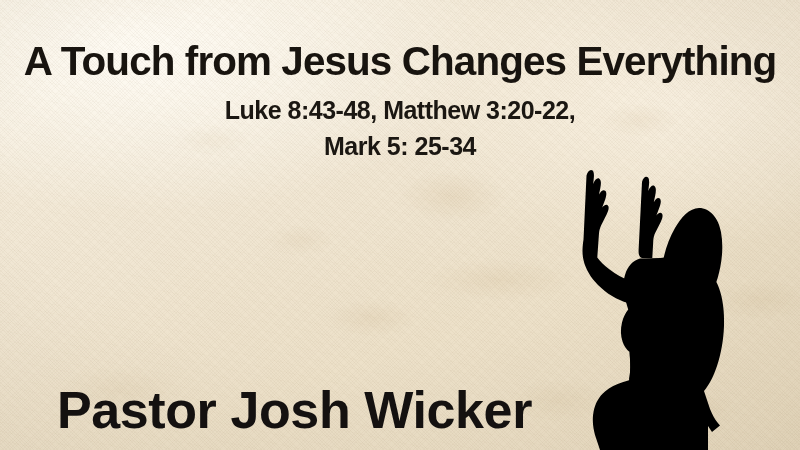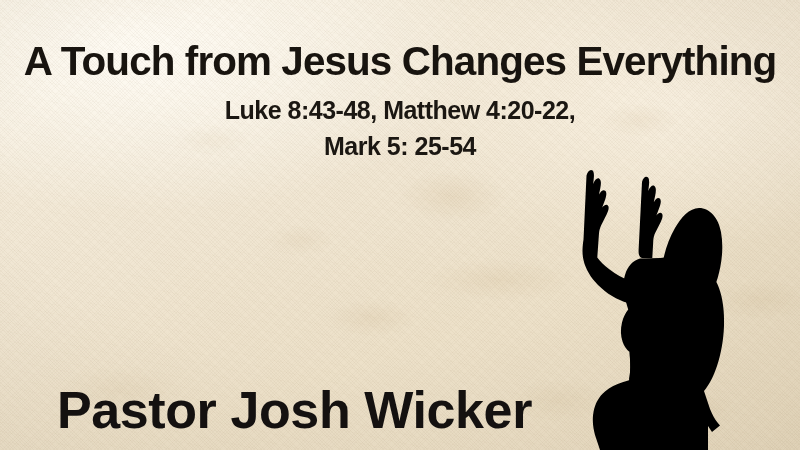--- a/index.html
+++ b/index.html
@@ -144,22 +144,22 @@
 
   <div class="bg-base"></div>
   <div class="bg-mottle"></div>
   <div class="bg-weave"></div>
   <div class="bg-fiber"></div>
   <div class="bg-vignette"></div>
 
   <div class="title">A Touch from Jesus Changes Everything</div>
 
   <div class="subtitle">
-    <span class="ln">Luke 8:43-48, Matthew 4:20-22,</span>
-    <span class="ln">Mark 5: 25-54</span>
+    <span class="ln">Luke 8:43-48, Matthew 3:20-22,</span>
+    <span class="ln">Mark 5: 25-34</span>
   </div>
 
   <div class="speaker">Pastor Josh Wicker</div>
 
   <div class="silhouette">
     <svg viewBox="0 0 200 288" xmlns="http://www.w3.org/2000/svg" aria-hidden="true">
       <g fill="#000000" fill-rule="evenodd">
 
         <path d="M26.5,13.5
                  C27.6,9.0 30.5,6.8 32.6,8.6

